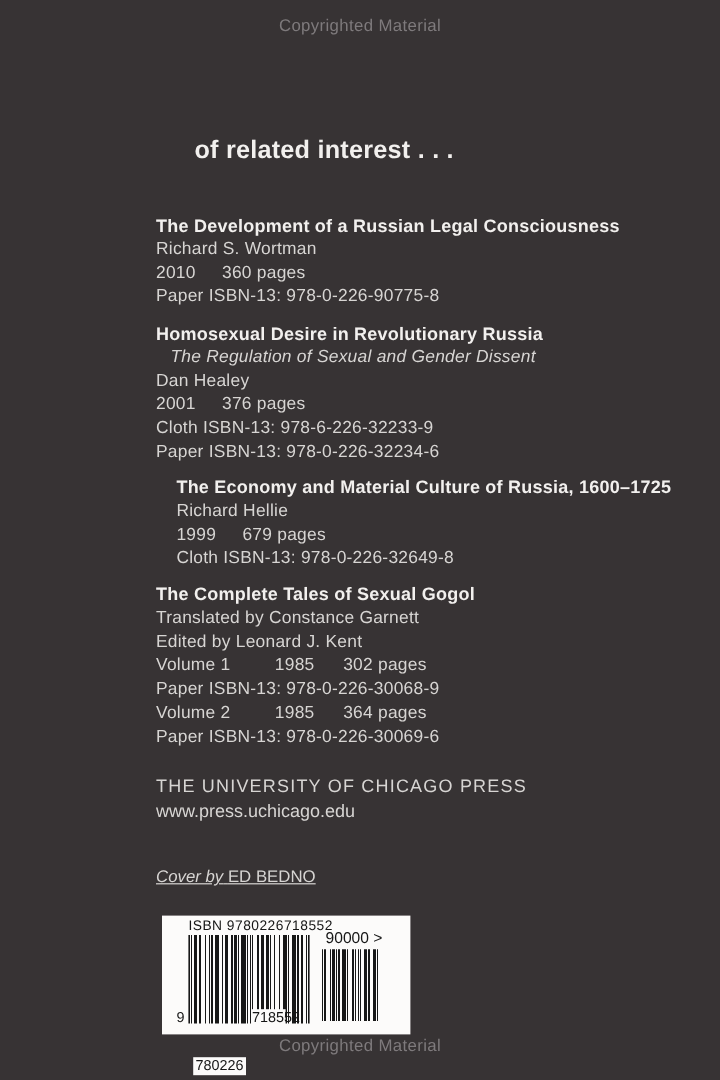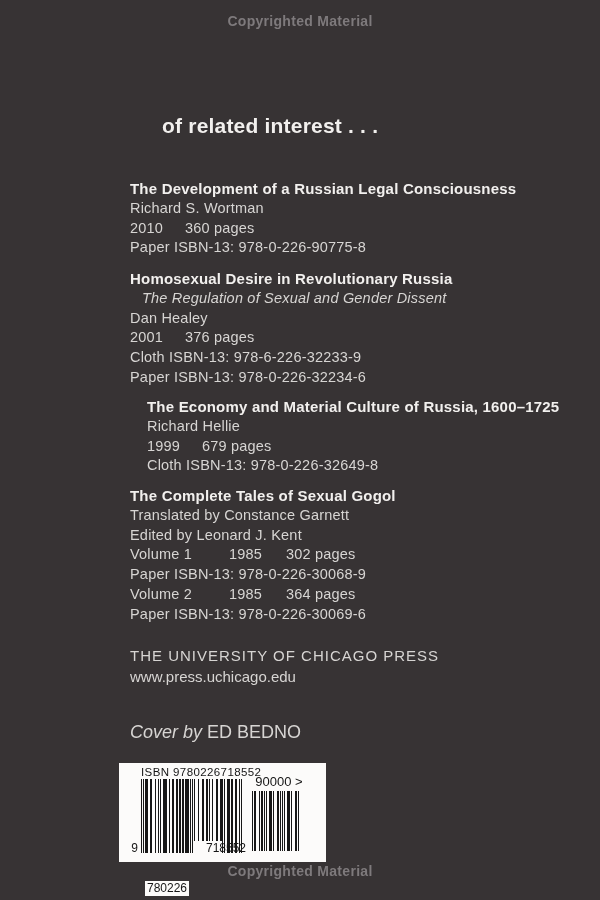--- a/index.html
+++ b/index.html
@@ -18,21 +18,21 @@
     position:relative;
     overflow:hidden;
     -webkit-font-smoothing:antialiased;
   }
   .banner{
     position:absolute;
     width:100%;
     text-align:center;
     color:var(--muted);
     font-size:14px;
-    font-weight:bold;
+    font-weight:normal;
     letter-spacing:.3px;
   }
   #banner-top{top:13px;}
   #banner-bottom{top:863px;}
   .heading{
     position:absolute;
     left:130px;
     top:114px;
     color:var(--title);
     font-size:21px;
@@ -68,26 +68,27 @@
     color:var(--body);
     font-size:15px;
     line-height:20.5px;
   }
   .publisher .name{letter-spacing:1px;}
   .credit{
     position:absolute;
     left:130px;
     top:722px;
     color:var(--body);
-    font-size:18px;
+    font-size:14px;
+    text-decoration:underline;
   }
   .credit .prefix{font-style:italic;}
   .barcode-panel{
     position:absolute;
-    left:119px;
+    left:135px;
     top:763px;
     width:207px;
     height:99px;
     background:var(--panel);
   }
   .isbn-label{
     position:absolute;
     left:22px;
     top:3px;
     width:101px;
@@ -134,21 +135,21 @@
   }
   .digit{
     position:absolute;
     background:var(--panel);
     height:15px;
     line-height:15px;
     text-align:center;
   }
   .d-lead{left:10px;width:11px;background:transparent;}
   .d-g1{left:26px;width:44px;margin-top:40px;}
-  .d-g2{left:75px;width:28px;padding-left:12px;}
+  .d-g2{left:75px;width:28px;}
 </style>
 </head>
 <body>
 
 <div class="banner" id="banner-top">Copyrighted Material</div>
 
 <div class="heading">of related interest . . .</div>
 
 <div class="book" id="book-0">
   <div class="title">The Development of a Russian Legal Consciousness</div>

